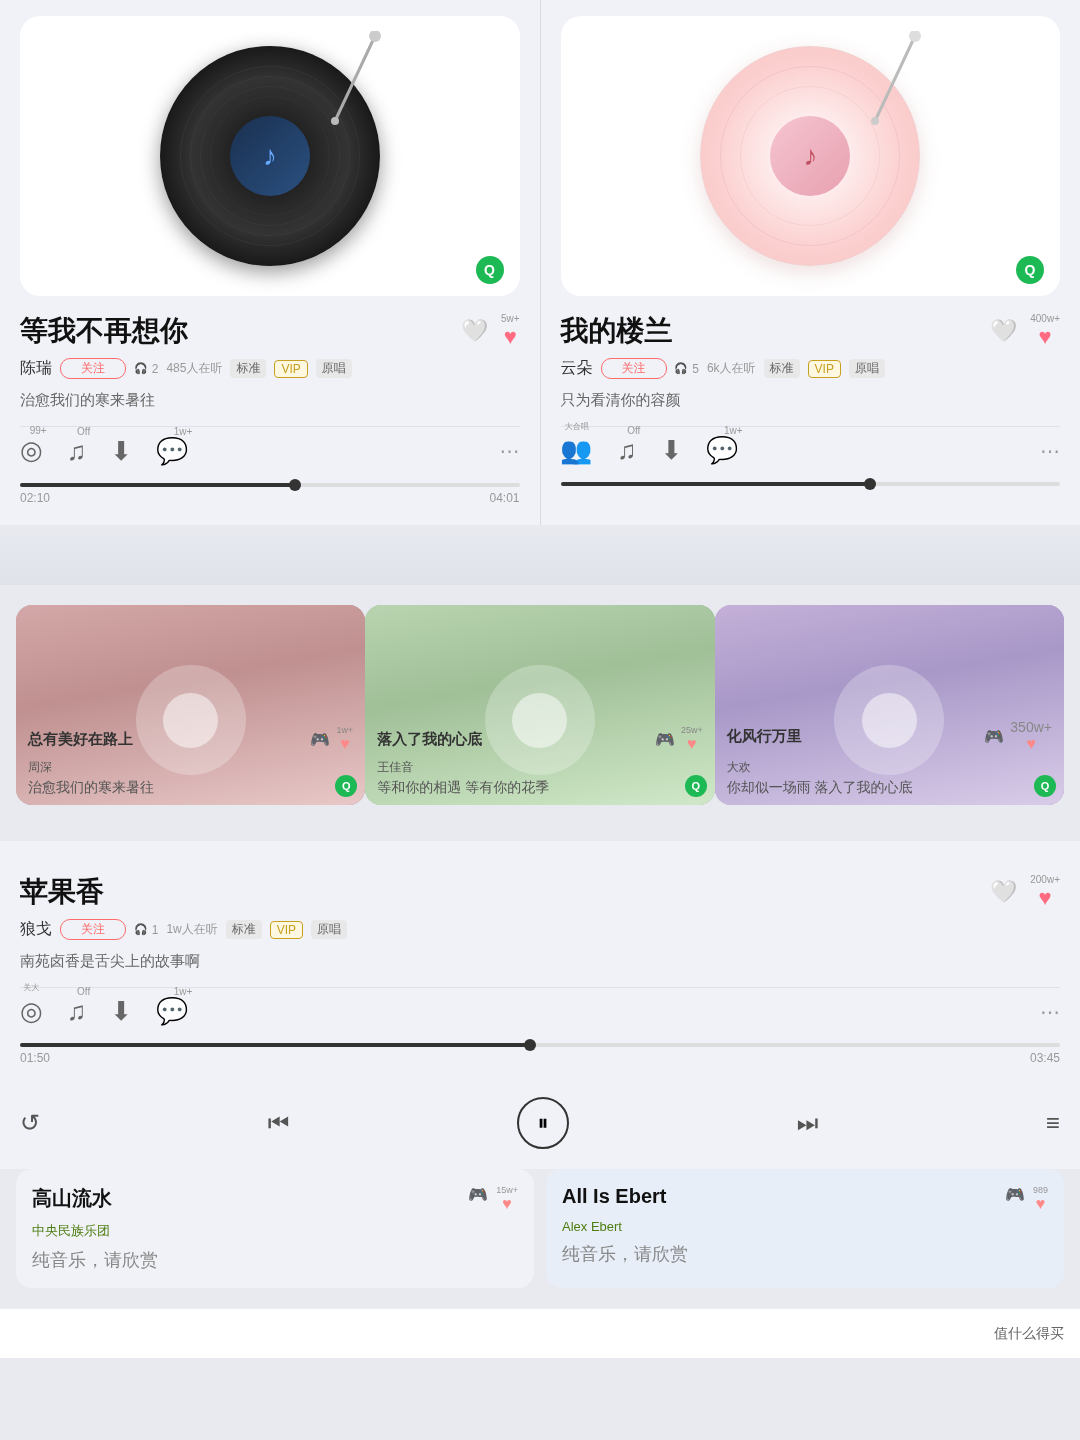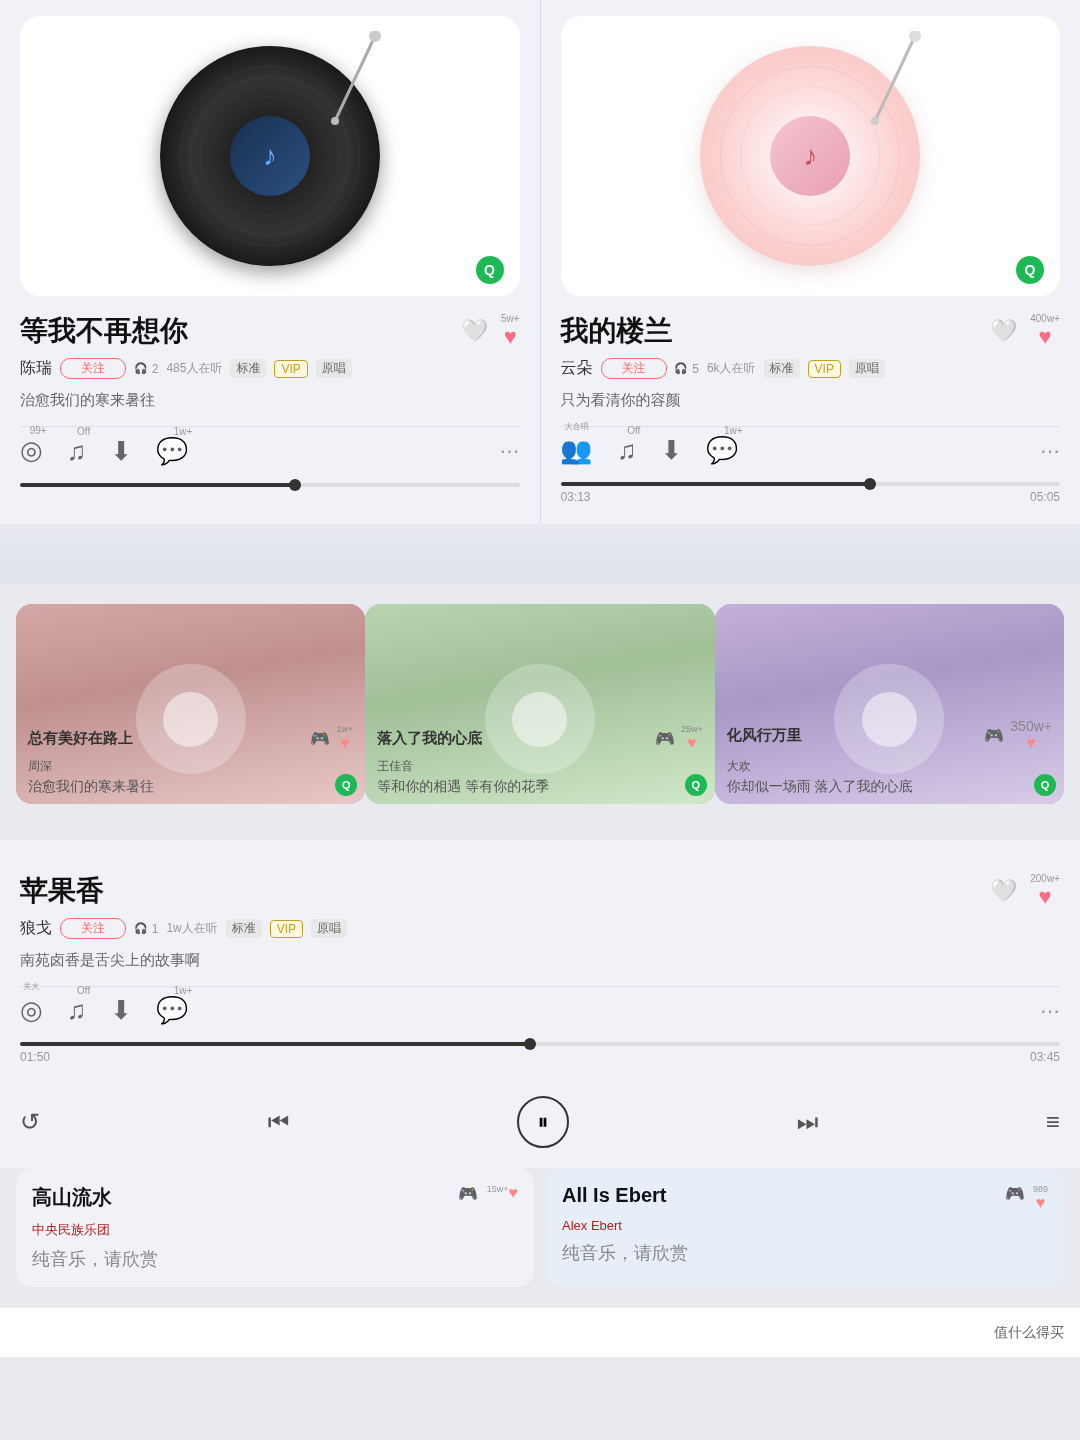--- a/index.html
+++ b/index.html
@@ -280,21 +280,21 @@
 
     .song-list-title {
       font-size: 20px;
       font-weight: 600;
       color: #111;
       margin-bottom: 4px;
     }
 
     .song-list-artist {
       font-size: 13px;
-      color: #b91c1c;
+      color: #4d7c0f;
       margin-bottom: 8px;
     }
 
     .song-list-desc {
       font-size: 18px;
       color: #888;
     }
 
     .full-player-controls {
       display: flex;
@@ -424,20 +424,24 @@
           <span style="font-size:26px;color:#666;">💬</span>
         </div>
         <div class="more-btn">⋯</div>
       </div>
 
       <div class="progress-section">
         <div class="progress-bar">
           <div class="progress-fill" style="width:55%;"></div>
           <div class="progress-dot" style="left:55%;"></div>
         </div>
+        <div class="time-row">
+          <span>02:10</span>
+          <span>04:01</span>
+        </div>
       </div>
     </div>
   </div>
 
   <div class="top-divider"></div>
 
   <div class="player-card">
 
     <div class="album-art">
       <div style="position:relative;width:260px;height:260px;display:flex;align-items:center;justify-content:center;">
@@ -503,24 +507,20 @@
           <span style="font-size:26px;color:#666;">💬</span>
         </div>
         <div class="more-btn">⋯</div>
       </div>
 
       <div class="progress-section">
         <div class="progress-bar">
           <div class="progress-fill" style="width:62%;"></div>
           <div class="progress-dot" style="left:62%;"></div>
         </div>
-        <div class="time-row">
-          <span>03:13</span>
-          <span>05:05</span>
-        </div>
       </div>
     </div>
   </div>
 </div>
 
 <div class="middle-spacer"></div>
 
 <div class="recommend-section">
   <div class="three-cards">
 
@@ -667,21 +667,21 @@
   <div style="height:20px;"></div>
 </div>
 
 <div class="bottom-section">
 
   <div class="song-list-item">
     <div style="display:flex;justify-content:space-between;align-items:flex-start;margin-bottom:6px;">
       <span class="song-list-title">高山流水</span>
       <div style="display:flex;gap:8px;">
         <span style="font-size:16px;color:#aaa;">🎮</span>
-        <div style="display:flex;align-items:flex-start;">
+        <div style="display:flex;flex-direction:column;align-items:center;">
           <span style="font-size:9px;color:#999;">15w+</span>
           <span style="font-size:16px;color:#ff8888;">♥</span>
         </div>
       </div>
     </div>
     <div class="song-list-artist">中央民族乐团</div>
     <div class="song-list-desc">纯音乐，请欣赏</div>
   </div>
 
   <div class="song-list-item" style="background:#e8eef8;">

